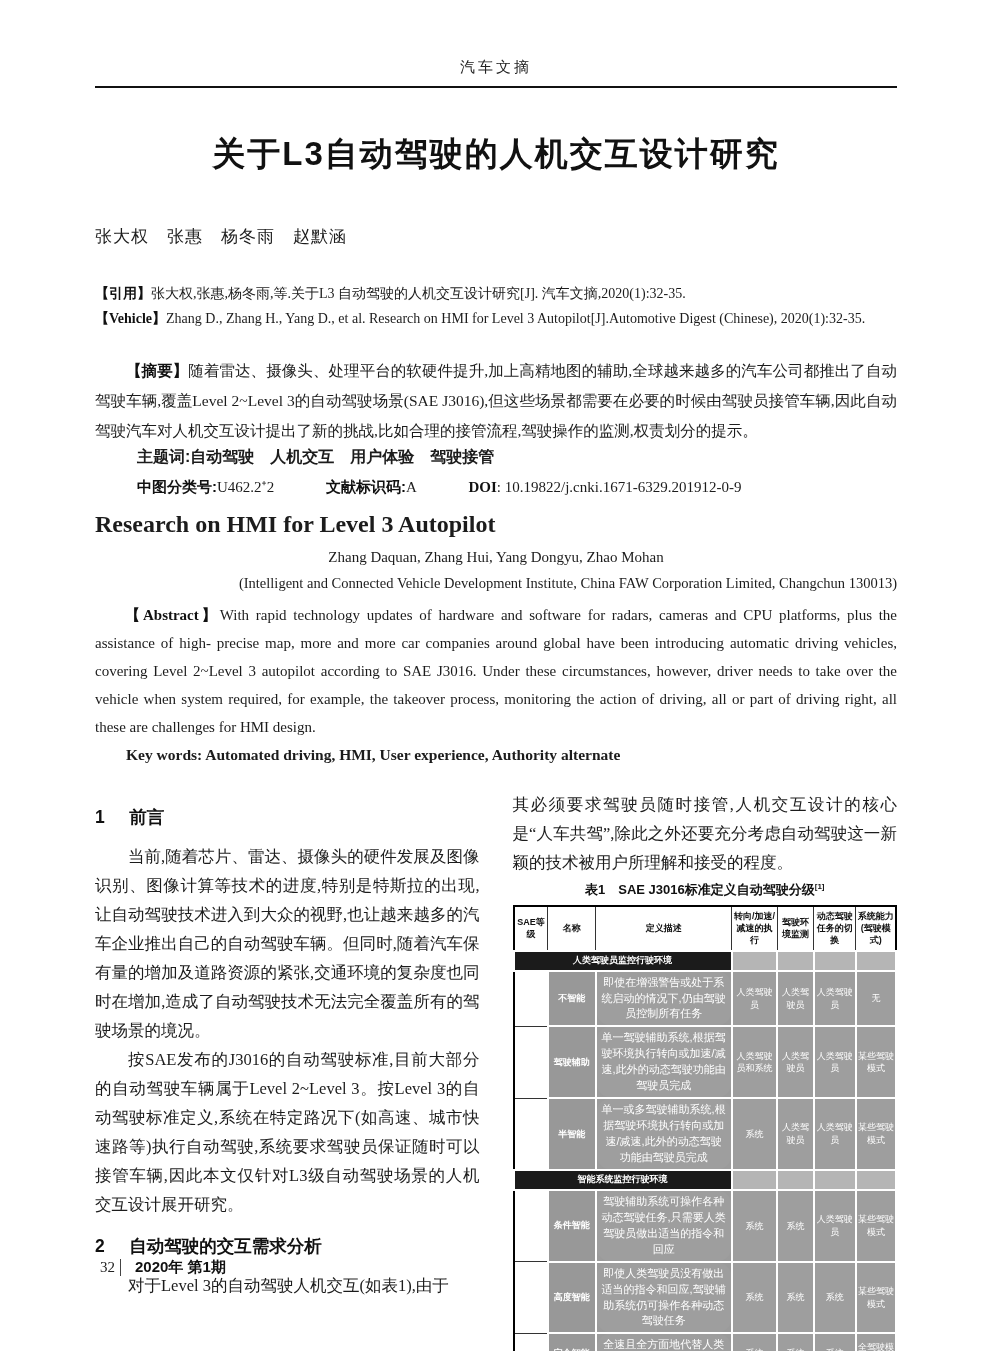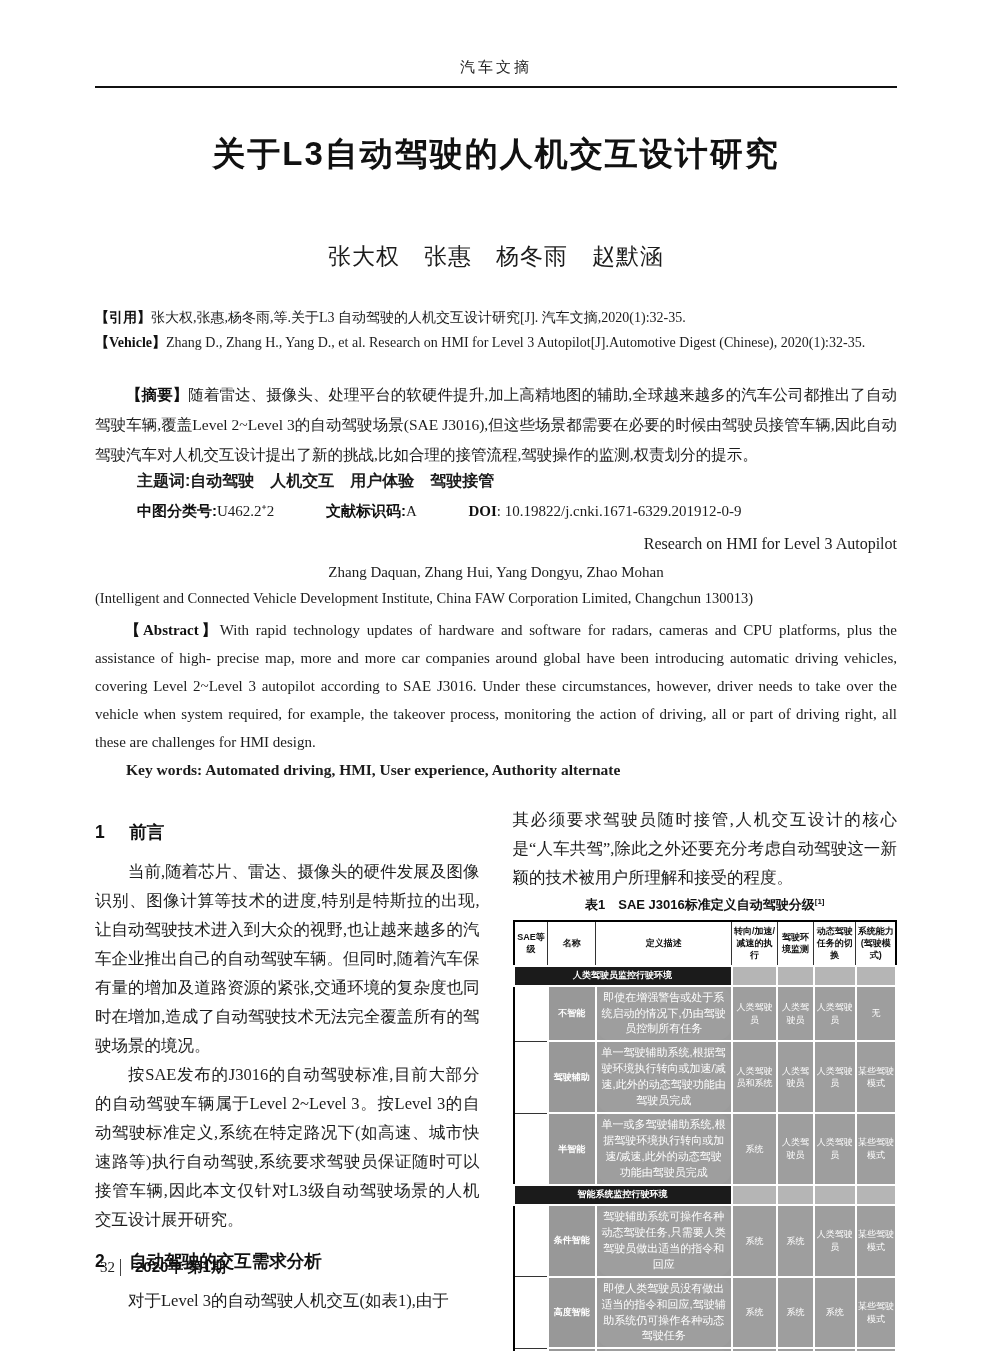--- a/index.html
+++ b/index.html
@@ -14,40 +14,40 @@
     overflow: hidden;
   }
   .content { padding: 0 95px; }
 
   
   .journal-name { padding-top: 58px; text-align: center; font-size: 15px; letter-spacing: 3px; color: #222; }
   .header-rule { margin-top: 9px; border-top: 2.5px solid #111; }
 
   
   .title-zh { margin-top: 44px; text-align: center; font-family: "Liberation Sans", sans-serif; font-weight: bold; font-size: 33px; letter-spacing: 2px; color: #111; }
-  .authors-zh { margin-top: 64px; text-align: center; font-size: 23px; letter-spacing: 1px; }
+  .authors-zh { margin-top: 48px; font-size: 17px; letter-spacing: 1px; }
   .affil-zh { margin-top: 18px; text-align: center; font-size: 16px; }
 
   
   .cite-block { margin-top: 34px; font-size: 14px; line-height: 1.65; text-align: justify; }
   .cite-line { margin-top: 2px; }
   .zh-bold { font-family: "Liberation Sans", sans-serif; font-weight: bold; color: #111; }
   .en-bold { font-family: "Liberation Serif", serif; font-weight: bold; color: #111; }
 
   
   .abstract-zh { margin-top: 26px; font-size: 15.5px; line-height: 30px; text-align: justify; text-indent: 2em; }
   .keywords-zh { margin: 1px 0 0 42px; font-size: 16px; font-family: "Liberation Sans", sans-serif; font-weight: bold; }
   .class-line { margin: 8px 0 0 42px; font-size: 15px; }
   .class-line .seg { margin-right: 48px; }
   .class-line .seg:last-child { margin-right: 0; }
 
   
-  .title-en { margin-top: 14px; text-align: right; font-size: 16px; font-weight: normal; }
+  .title-en { margin-top: 14px; text-align: left; font-size: 24px; font-weight: bold; }
   .authors-en { margin-top: 11px; text-align: center; font-size: 15px; }
-  .affil-en { margin-top: 9px; text-align: left; font-size: 14.5px; }
+  .affil-en { margin-top: 9px; text-align: right; font-size: 14.5px; }
   .abstract-en { margin-top: 9px; font-size: 15px; line-height: 28px; text-align: justify; text-indent: 2em; }
   .keywords-en { margin-top: 5px; text-indent: 2em; font-size: 15.5px; font-weight: bold; }
 
   
   .columns { display: flex; gap: 33px; margin-top: 26px; }
   .col { width: 385px; }
   .sec { display: flex; align-items: baseline; font-family: "Liberation Sans", sans-serif; font-weight: bold; font-size: 17.5px; color: #111; margin: 15px 0 13px; }
   .sec-num { margin-right: 1.4em; }
   .body-p { font-size: 16.5px; line-height: 29px; text-align: justify; }
   .indent { text-indent: 2em; }

